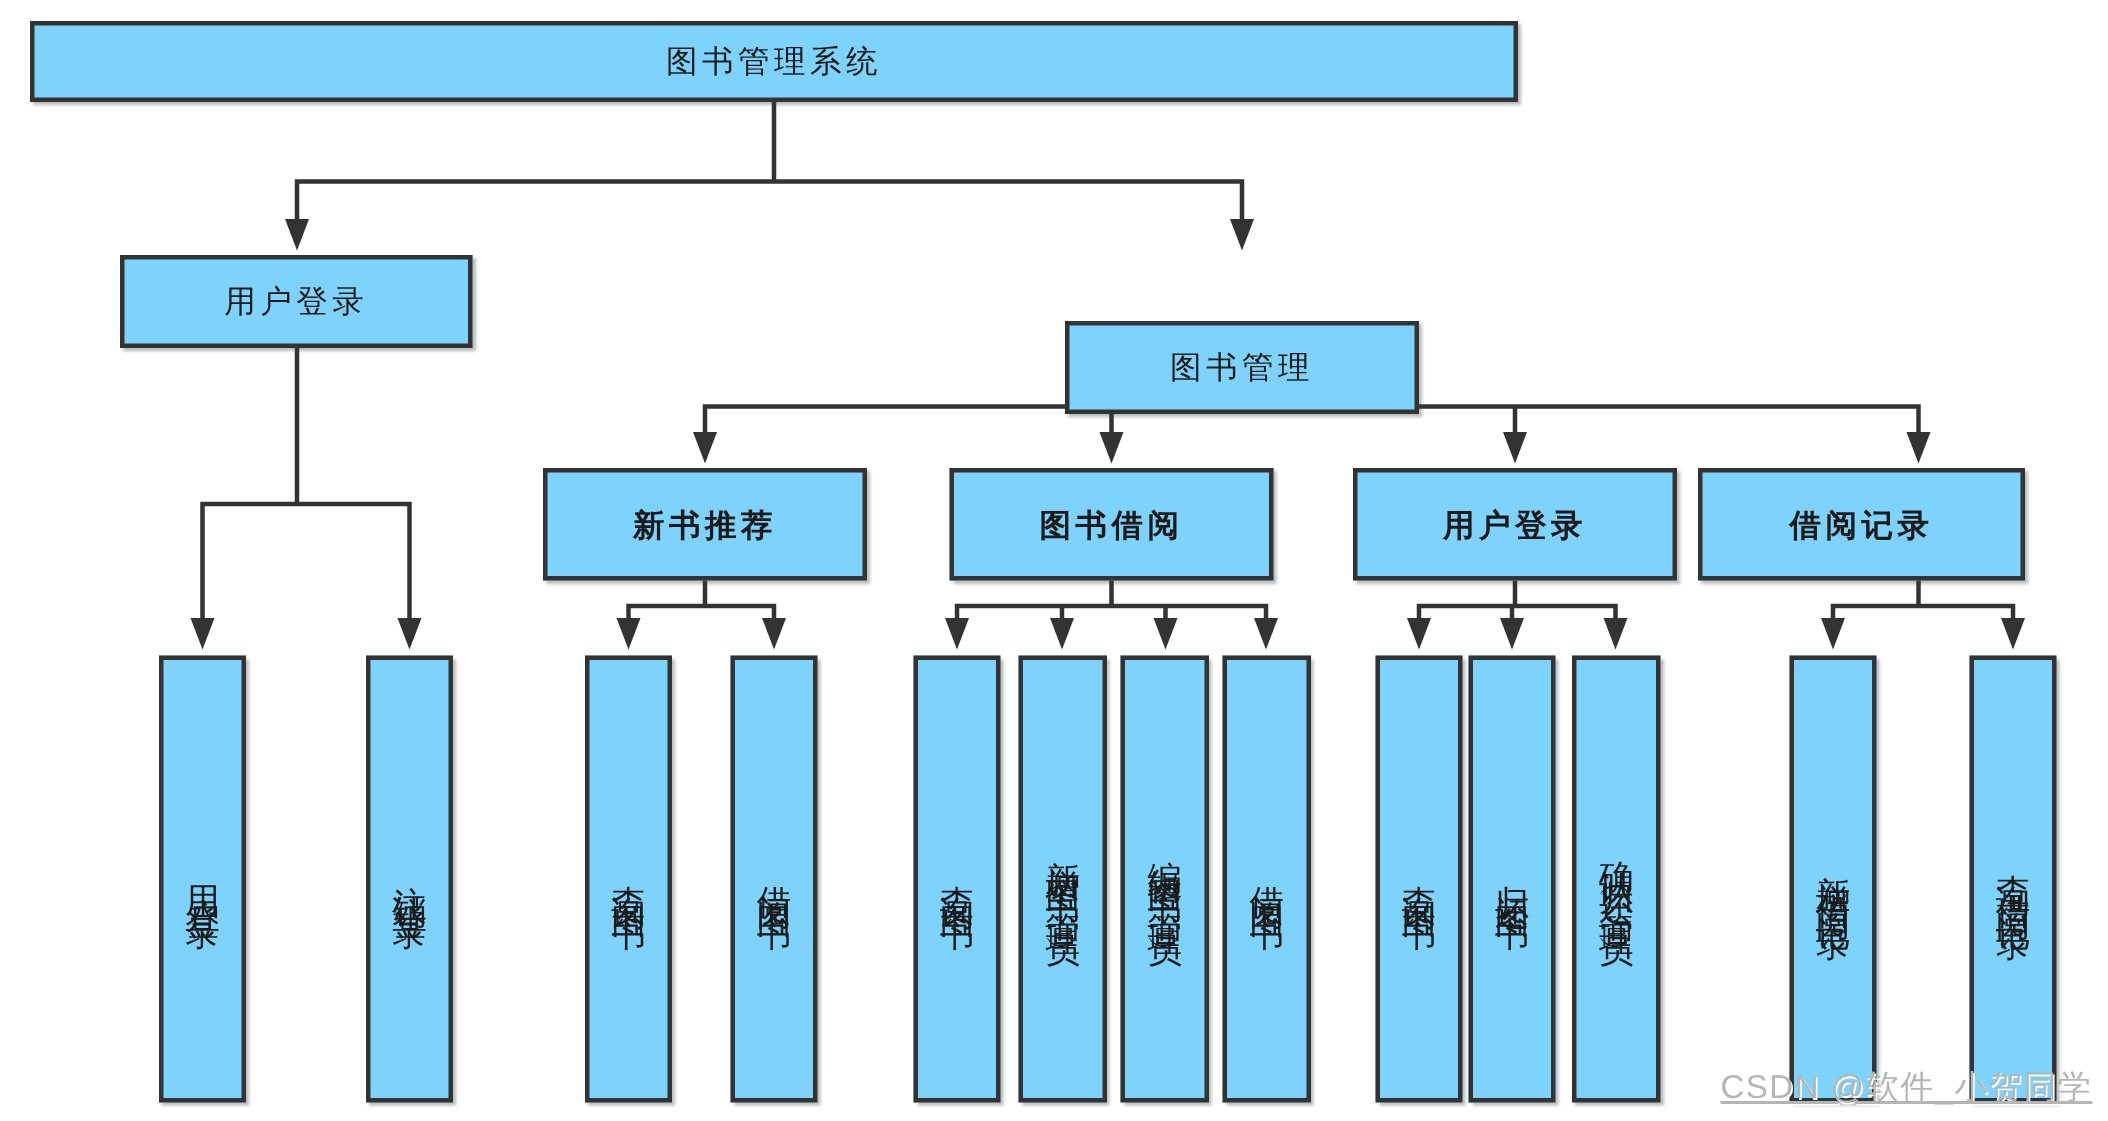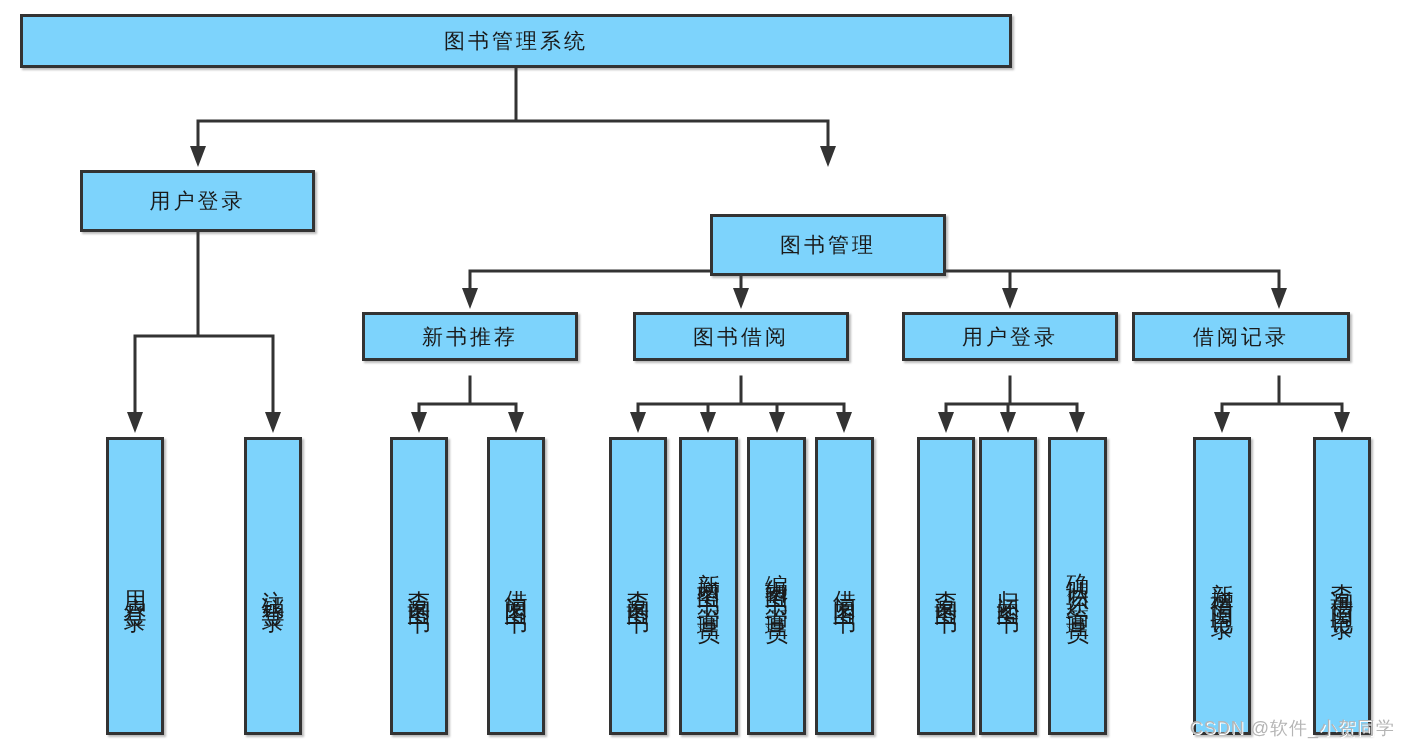--- a/index.html
+++ b/index.html
@@ -25,44 +25,45 @@
     font-size:23px;
     letter-spacing:7px;
     writing-mode:vertical-lr;
     text-orientation:mixed;
     line-height:1;
   }
   
   .root{left:20px;top:14px;width:992px;height:54px;}
   .l2a{left:80px;top:170px;width:235px;height:62px;}
   .l2b{left:710px;top:170px;width:236px;height:62px;margin-top:44px;}
-  .l3{top:312px;height:49px;}
+  .l3{top:312px;height:75px;font-weight:bold;}
   .l3a{left:362px;width:216px;}
   .l3b{left:633px;width:216px;}
   .l3c{left:902px;width:216px;}
   .l3d{left:1132px;width:218px;}
   .leaf{top:437px;height:298px;}
   .lf1{left:106px;width:58px;}
   .lf2{left:244px;width:58px;}
   .lf3{left:390px;width:58px;}
   .lf4{left:487px;width:58px;}
   .lf5{left:609px;width:58px;}
   .lf6{left:679px;width:59px;}
   .lf7{left:747px;width:59px;}
   .lf8{left:815px;width:59px;}
   .lf9{left:917px;width:58px;}
   .lf10{left:979px;width:58px;}
   .lf11{left:1048px;width:59px;}
   .lf12{left:1193px;width:58px;}
   .lf13{left:1313px;width:58px;}
   .watermark{
     position:absolute;right:10px;bottom:7px;
-    font-size:18px;color:#b5b5b5;letter-spacing:1px;
+    font-size:22px;color:#b5b5b5;letter-spacing:1px;
     text-shadow:1px 1px 0 #ffffff;
     white-space:nowrap;
+    text-decoration:underline;
   }
 </style>
 </head>
 <body>
 
 <div id="canvas">
 
   <svg class="connectors" width="1405" height="747" viewBox="0 0 1405 747">
     <g stroke="#333333" stroke-width="3" fill="none" stroke-linecap="square">
 

